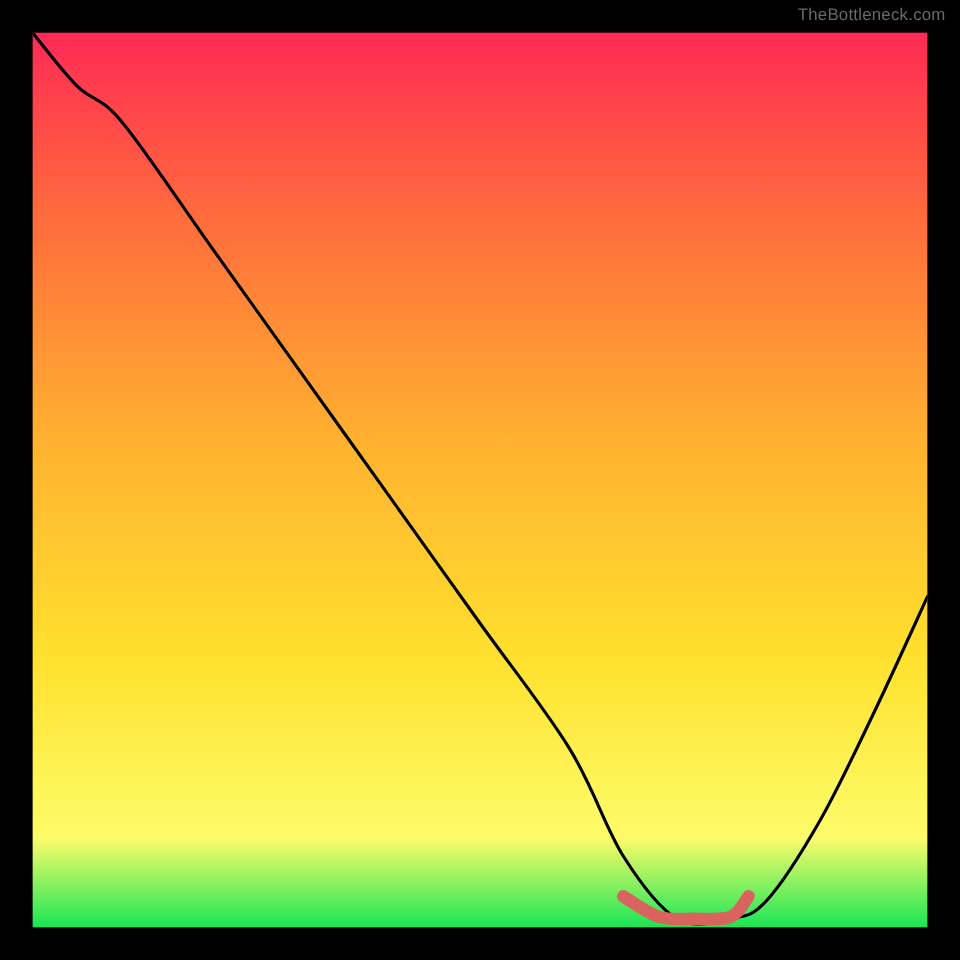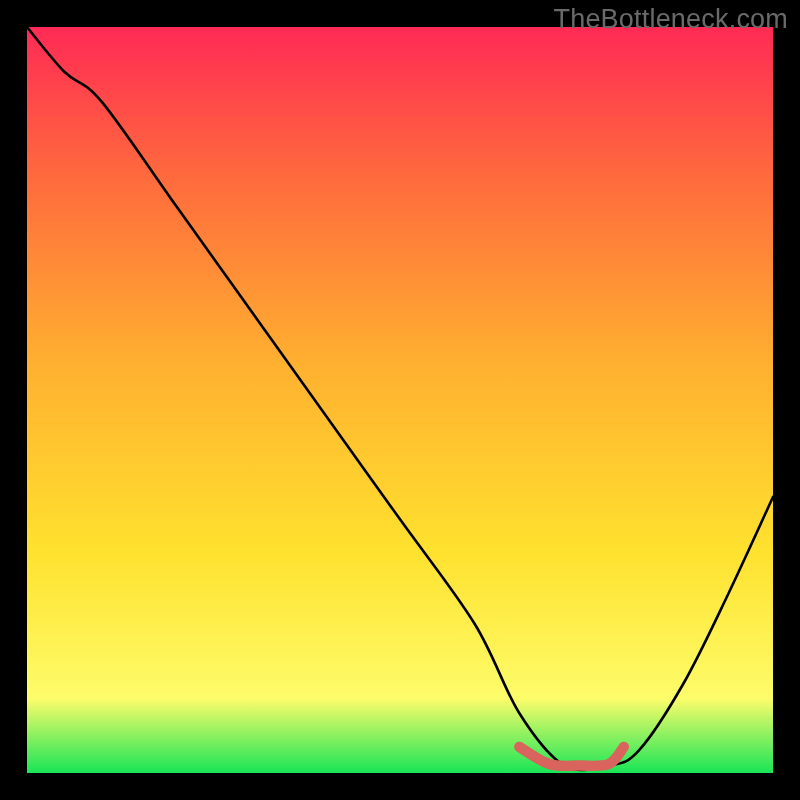--- a/index.html
+++ b/index.html
@@ -15,21 +15,21 @@
     position: relative;
     width: 800px;
     height: 800px;
     background: #000;
   }
   .watermark {
     position: absolute;
     top: 4px;
     right: 12px;
     color: #6a6a6a;
-    font-size: 27px;
+    font-size: 14px;
     font-weight: 500;
     letter-spacing: 0.2px;
     z-index: 5;
     margin-left: 17px;
   }
   .plot {
     position: absolute;
     left: 27px;
     top: 27px;
     width: 746px;

